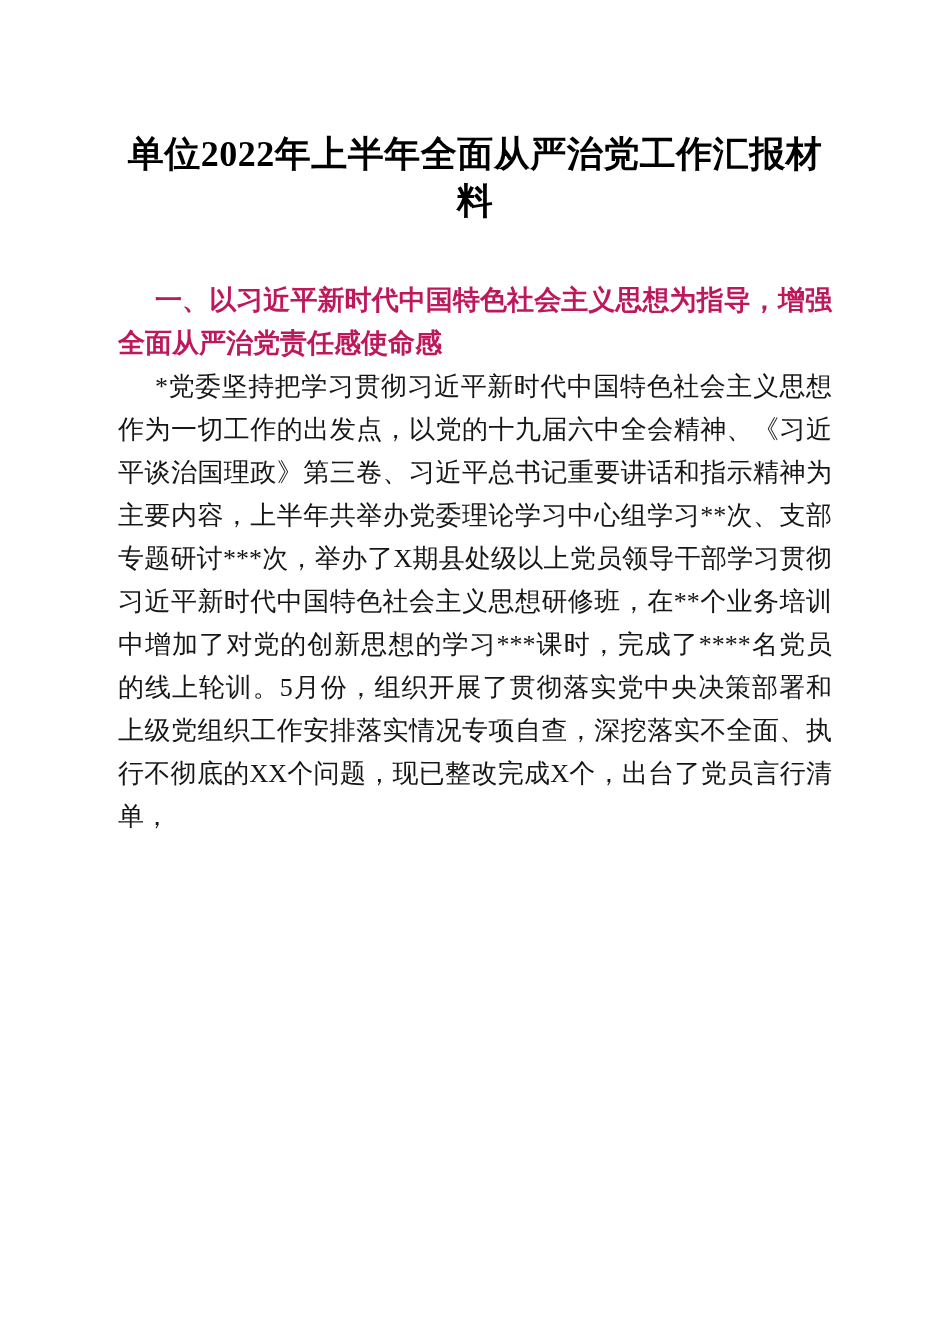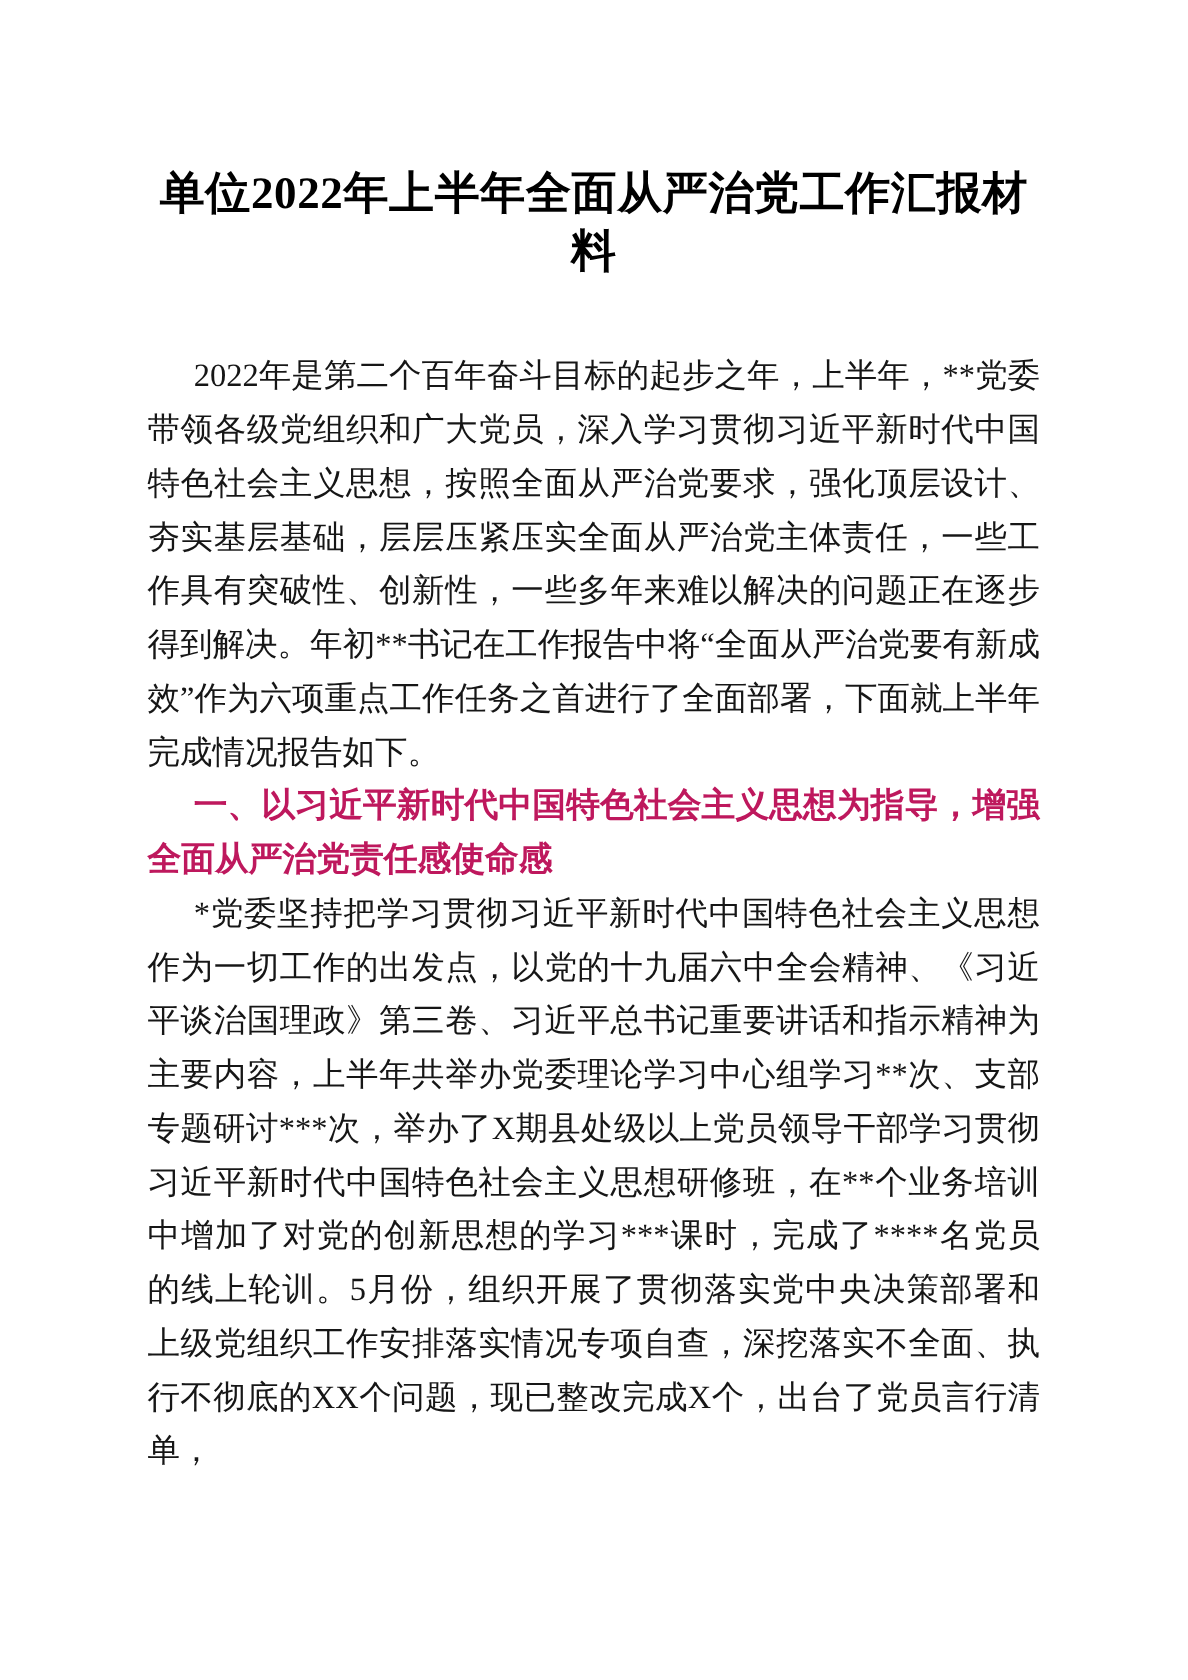--- a/index.html
+++ b/index.html
@@ -53,19 +53,18 @@
     color: #be185d;
   }
 </style>
 </head>
 <body>
 
 <div class="page">
   <h1 class="doc-title">单位2022年上半年全面从严治党工作汇报材料</h1>
 
   <div class="doc-content">
-    <p class="body-para">2022年是第二个百年奋斗目标的起步之年，上半年，**党委带领各级党组织和广大党员，深入学习贯彻习近平新时代中国特色社会主义思想，按照全面从严治党要求，强化顶层设计、夯实基层基础，层层压紧压实全面从严治党主体责任，一些工作具有突破性、创新性，一些多年来难以解决的问题正在逐步得到解决。年初**书记在工作报告中将“全面从严治党要有新成效”作为六项重点工作任务之首进行了全面部署，下面就上半年完成情况报告如下。</p>
 
     <p class="heading-para">一、以习近平新时代中国特色社会主义思想为指导，增强全面从严治党责任感使命感</p>
 
     <p class="body-para">*党委坚持把学习贯彻习近平新时代中国特色社会主义思想作为一切工作的出发点，以党的十九届六中全会精神、《习近平谈治国理政》第三卷、习近平总书记重要讲话和指示精神为主要内容，上半年共举办党委理论学习中心组学习**次、支部专题研讨***次，举办了X期县处级以上党员领导干部学习贯彻习近平新时代中国特色社会主义思想研修班，在**个业务培训中增加了对党的创新思想的学习***课时，完成了****名党员的线上轮训。5月份，组织开展了贯彻落实党中央决策部署和上级党组织工作安排落实情况专项自查，深挖落实不全面、执行不彻底的XX个问题，现已整改完成X个，出台了党员言行清单，</p>
   </div>
 </div>
 
 </body></html>

